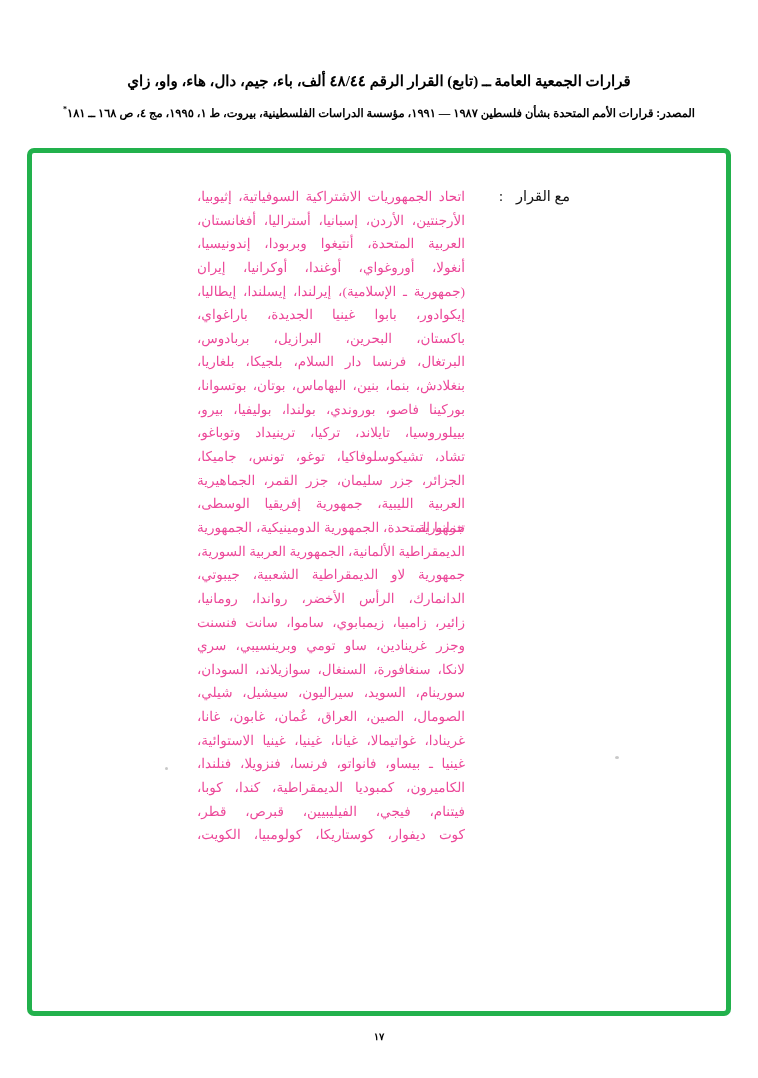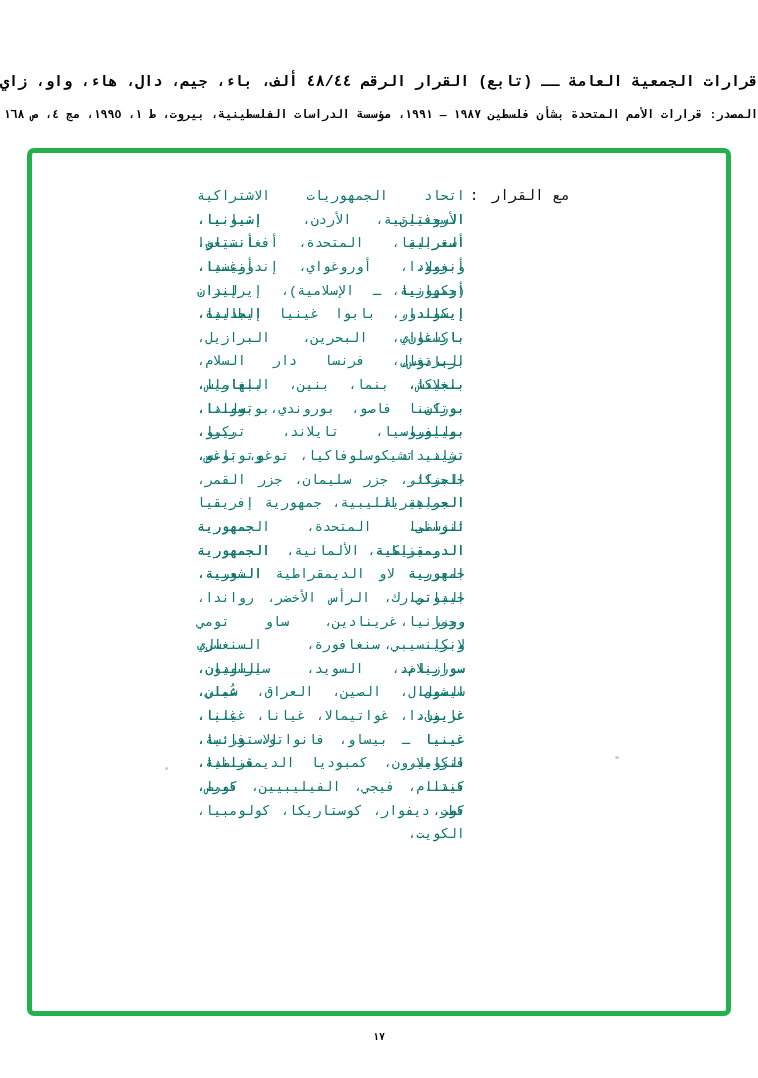--- a/index.html
+++ b/index.html
@@ -1,21 +1,21 @@
 <!DOCTYPE html>
 <html><head>
 <meta charset="utf-8">
 <style>
   html, body { margin: 0; padding: 0; background: #ffffff; }
   .page {
     position: relative;
     width: 758px;
     height: 1078px;
     background: #ffffff;
-    font-family: Liberation Mono, monospace;
+    font-family: Liberation Serif, serif;
     overflow: hidden;
   }
   .header {
     position: absolute;
     top: 72px;
     left: 0;
     right: 0;
     text-align: center;
     direction: rtl;
     color: #000;
@@ -55,21 +55,21 @@
     font-size: 14.5px;
     line-height: 23.65px;
     color: #111;
   }
   .res-body {
     position: absolute;
     top: 185px;
     left: 197px;
     width: 268px;
     direction: rtl;
-    color: #0f766e;
+    color: #ec4899;
   }
   .bodyline {
     font-size: 13.5px;
     line-height: 23.65px;
     height: 23.65px;
     text-align: justify;
     text-align-last: justify;
     -moz-text-align-last: justify;
     overflow: visible;
   }
@@ -122,20 +122,21 @@
       <div class="bodyline">بنغلادش، بنما، بنين، البهاماس، بوتان، بوتسوانا،</div>
       <div class="bodyline">بوركينا فاصو، بوروندي، بولندا، بوليفيا، بيرو،</div>
       <div class="bodyline">بييلوروسيا، تايلاند، تركيا، ترينيداد وتوباغو،</div>
       <div class="bodyline">تشاد، تشيكوسلوفاكيا، توغو، تونس، جاميكا،</div>
       <div class="bodyline">الجزائر، جزر سليمان، جزر القمر، الجماهيرية</div>
       <div class="bodyline">العربية الليبية، جمهورية إفريقيا الوسطى، جمهورية</div>
       <div class="bodyline">تنزانيا المتحدة، الجمهورية الدومينيكية، الجمهورية</div>
       <div class="bodyline">الديمقراطية الألمانية، الجمهورية العربية السورية،</div>
       <div class="bodyline">جمهورية لاو الديمقراطية الشعبية، جيبوتي،</div>
       <div class="bodyline">الدانمارك، الرأس الأخضر، رواندا، رومانيا،</div>
+      <div class="bodyline">زائير، زامبيا، زيمبابوي، ساموا، سانت فنسنت</div>
       <div class="bodyline">وجزر غرينادين، ساو تومي وبرينسيبي، سري</div>
       <div class="bodyline">لانكا، سنغافورة، السنغال، سوازيلاند، السودان،</div>
       <div class="bodyline">سورينام، السويد، سيراليون، سيشيل، شيلي،</div>
       <div class="bodyline">الصومال، الصين، العراق، عُمان، غابون، غانا،</div>
       <div class="bodyline">غرينادا، غواتيمالا، غيانا، غينيا، غينيا الاستوائية،</div>
       <div class="bodyline">غينيا ـ بيساو، فانواتو، فرنسا، فنزويلا، فنلندا،</div>
       <div class="bodyline">الكاميرون، كمبوديا الديمقراطية، كندا، كوبا،</div>
       <div class="bodyline">فيتنام، فيجي، الفيليبيين، قبرص، قطر،</div>
       <div class="bodyline">كوت ديفوار، كوستاريكا، كولومبيا، الكويت،</div>
     </div>

